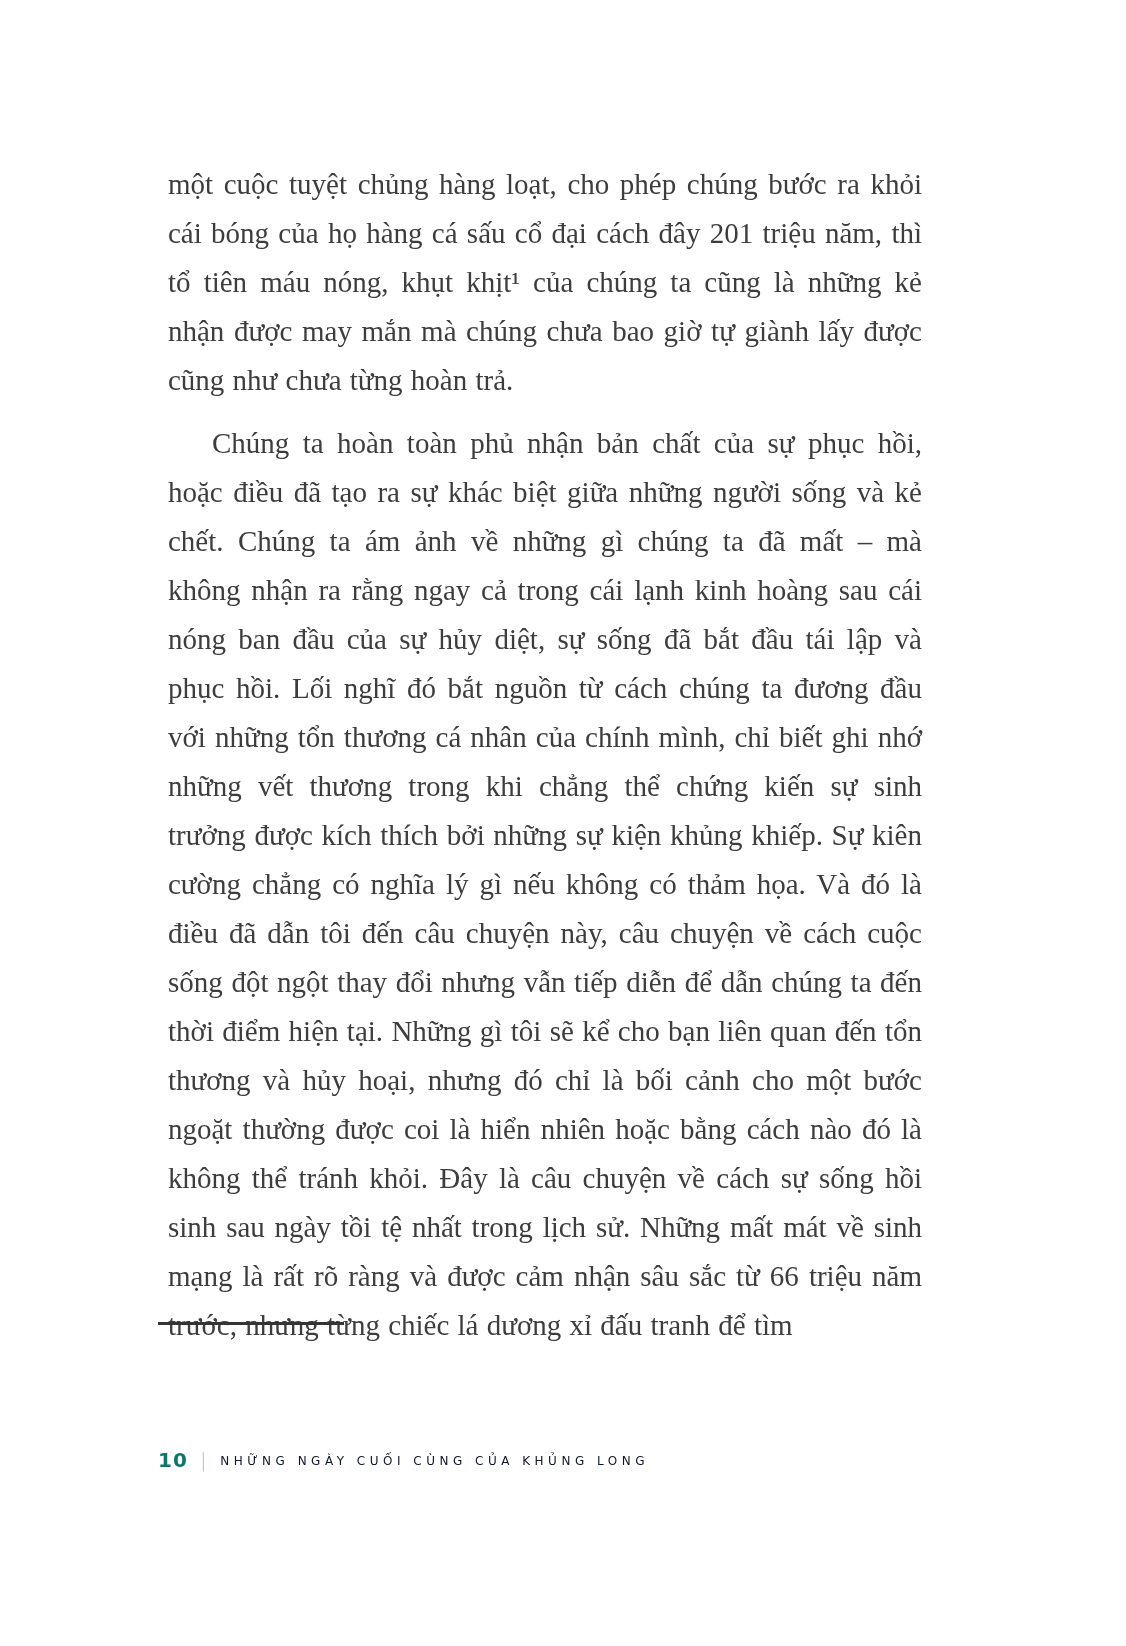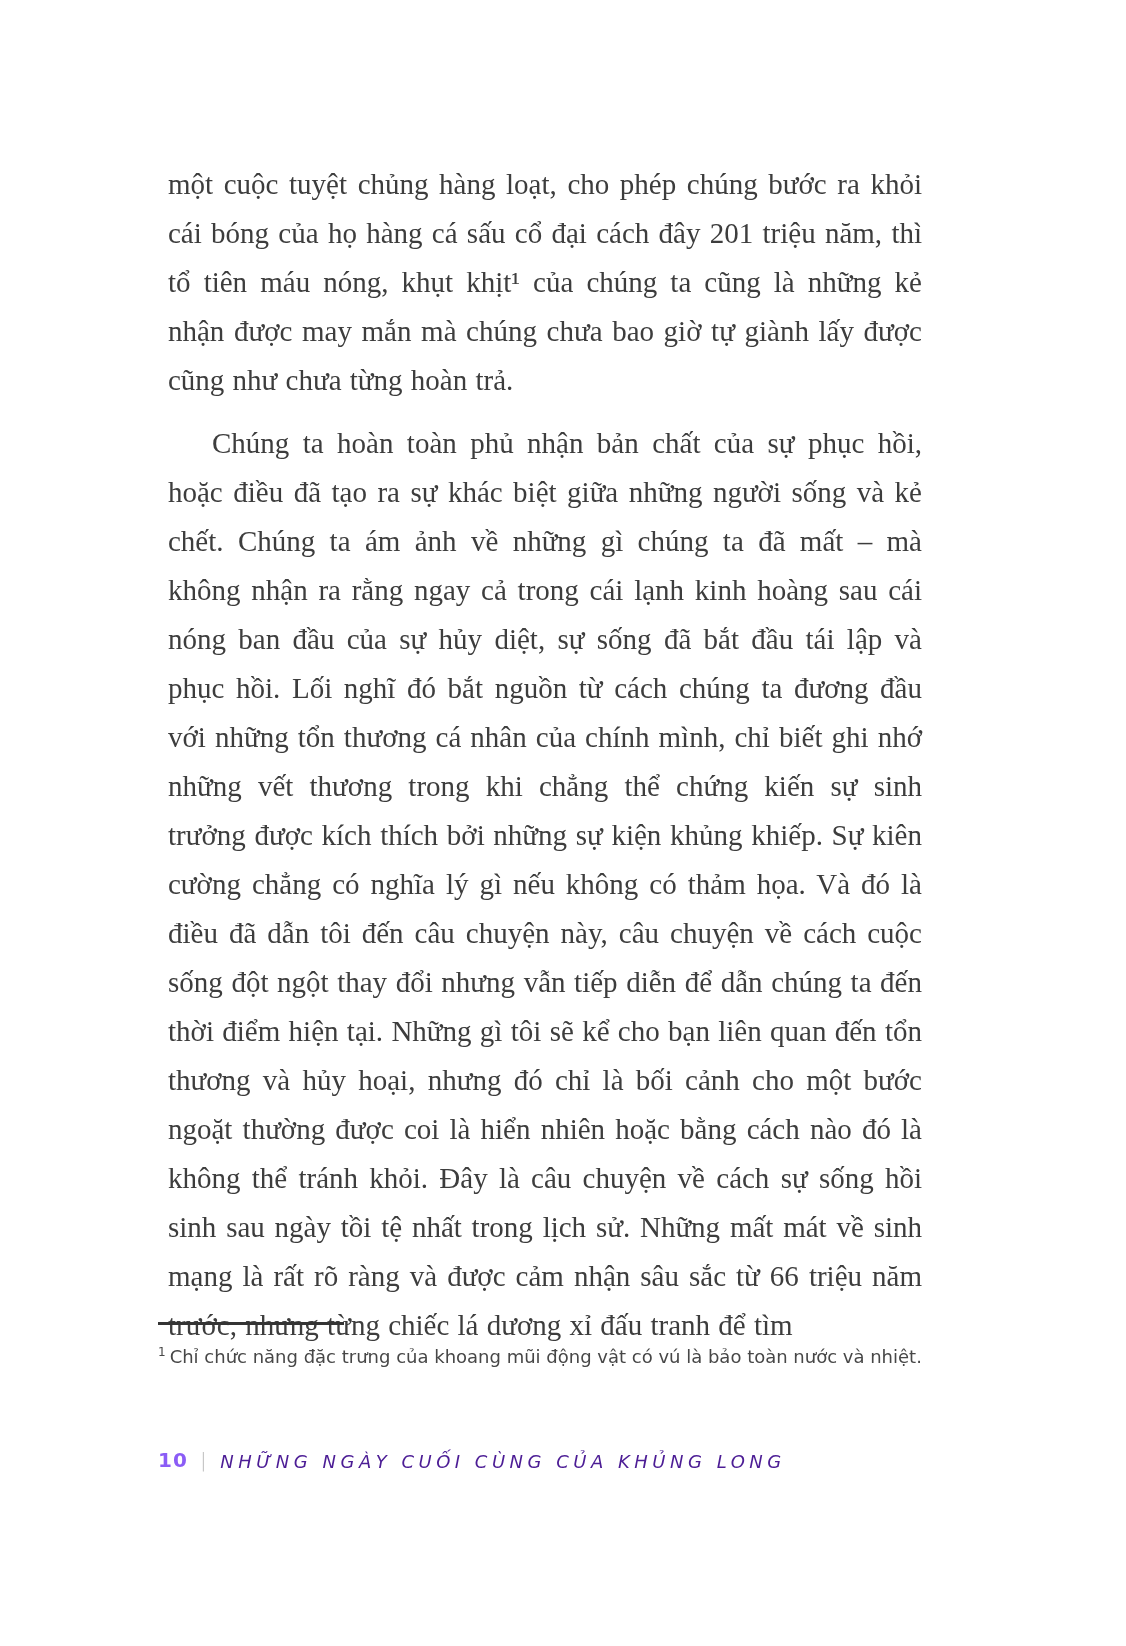--- a/index.html
+++ b/index.html
@@ -62,52 +62,48 @@
     position: absolute;
     left: 158px;
     top: 1448px;
     display: flex;
     align-items: center;
     font-family: "DejaVu Sans", sans-serif;
   }
   .page-number {
     font-size: 20px;
     font-weight: bold;
-    color: #8b5cf6;
+    color: #0f766e;
     letter-spacing: 1px;
   }
   .footer-divider {
     font-size: 19px;
     font-weight: 200;
     color: #8a8a8a;
     margin: 0 14px 0 12px;
     transform: scaleX(0.6);
   }
   .book-title {
-    font-size: 18px;
+    font-size: 12px;
     letter-spacing: 4.5px;
-    color: #4c1d95;
+    color: #0f172a;
     padding-top: 2px;
-    font-style: italic;
   }
 </style>
 </head>
 <body>
 
 <div class="page-body">
   <div class="body-text">
     <p class="para-first">một cuộc tuyệt chủng hàng loạt, cho phép chúng bước ra khỏi cái bóng của họ hàng cá sấu cổ đại cách đây 201 triệu năm, thì tổ tiên máu nóng, khụt khịt¹ của chúng ta cũng là những kẻ nhận được may mắn mà chúng chưa bao giờ tự giành lấy được cũng như chưa từng hoàn trả.</p>
     <p class="para-indented">Chúng ta hoàn toàn phủ nhận bản chất của sự phục hồi, hoặc điều đã tạo ra sự khác biệt giữa những người sống và kẻ chết. Chúng ta ám ảnh về những gì chúng ta đã mất – mà không nhận ra rằng ngay cả trong cái lạnh kinh hoàng sau cái nóng ban đầu của sự hủy diệt, sự sống đã bắt đầu tái lập và phục hồi. Lối nghĩ đó bắt nguồn từ cách chúng ta đương đầu với những tổn thương cá nhân của chính mình, chỉ biết ghi nhớ những vết thương trong khi chẳng thể chứng kiến sự sinh trưởng được kích thích bởi những sự kiện khủng khiếp. Sự kiên cường chẳng có nghĩa lý gì nếu không có thảm họa. Và đó là điều đã dẫn tôi đến câu chuyện này, câu chuyện về cách cuộc sống đột ngột thay đổi nhưng vẫn tiếp diễn để dẫn chúng ta đến thời điểm hiện tại. Những gì tôi sẽ kể cho bạn liên quan đến tổn thương và hủy hoại, nhưng đó chỉ là bối cảnh cho một bước ngoặt thường được coi là hiển nhiên hoặc bằng cách nào đó là không thể tránh khỏi. Đây là câu chuyện về cách sự sống hồi sinh sau ngày tồi tệ nhất trong lịch sử. Những mất mát về sinh mạng là rất rõ ràng và được cảm nhận sâu sắc từ 66 triệu năm trước, nhưng từng chiếc lá dương xỉ đấu tranh để tìm</p>
   </div>
 </div>
 
 <div class="footnote-block">
   <div class="footnote-rule"></div>
-  <div class="footnote-line">
-    <sup>1</sup><span>Chỉ chức năng đặc trưng của khoang mũi động vật có vú là bảo toàn nước và nhiệt.</span>
-  </div>
 </div>
 
 <div class="page-footer">
   <span class="page-number">10</span>
   <span class="footer-divider">|</span>
   <span class="book-title">NHỮNG NGÀY CUỐI CÙNG CỦA KHỦNG LONG</span>
 </div>
 
 </body></html>

